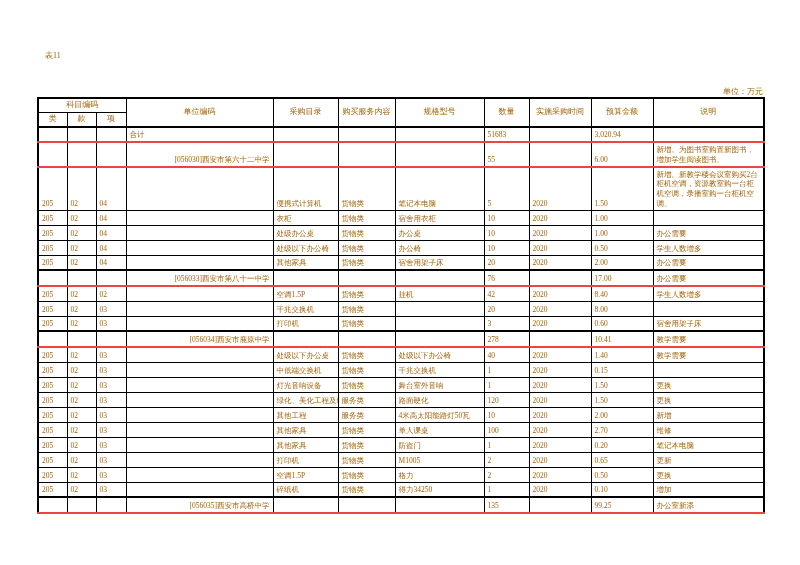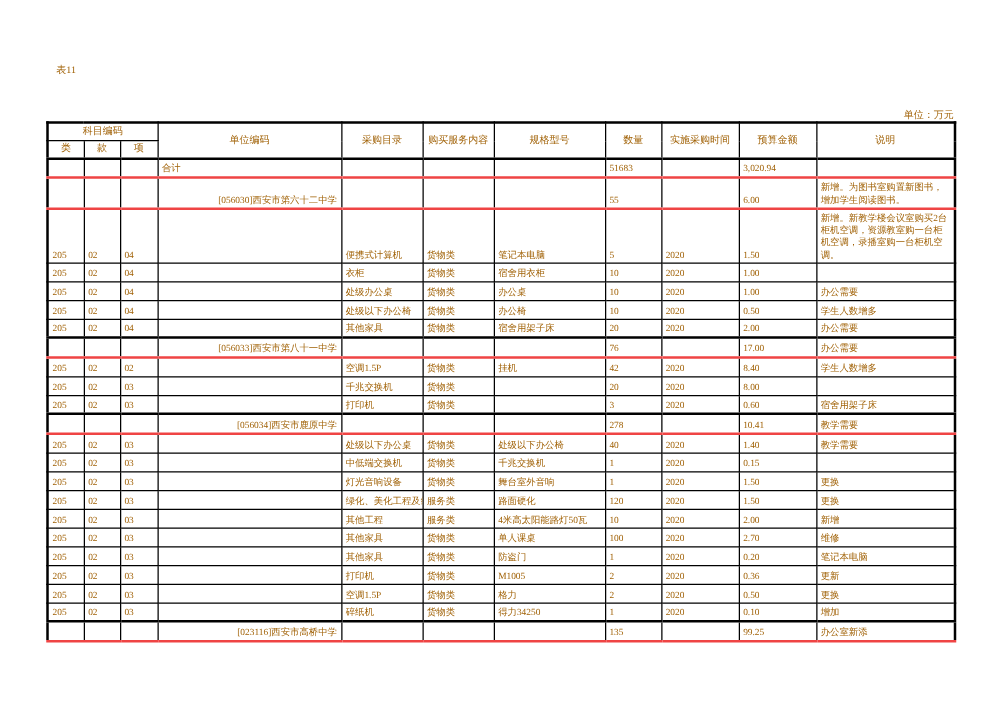--- a/index.html
+++ b/index.html
@@ -319,21 +319,21 @@
         <tr class="row-item">
           <td class="col-cls">205</td>
           <td class="col-sec">02</td>
           <td class="col-itm">03</td>
           <td class="col-unit"></td>
           <td class="col-catalog">打印机</td>
           <td class="col-service">货物类</td>
           <td class="col-spec">M1005</td>
           <td class="col-qty">2</td>
           <td class="col-time">2020</td>
-          <td class="col-amount">0.36</td>
+          <td class="col-amount">0.65</td>
           <td class="col-note">更新</td>
         </tr>
         <tr class="row-item">
           <td class="col-cls">205</td>
           <td class="col-sec">02</td>
           <td class="col-itm">03</td>
           <td class="col-unit"></td>
           <td class="col-catalog">空调1.5P</td>
           <td class="col-service">货物类</td>
           <td class="col-spec">格力</td>
@@ -352,21 +352,21 @@
           <td class="col-spec">得力34250</td>
           <td class="col-qty">1</td>
           <td class="col-time">2020</td>
           <td class="col-amount">0.10</td>
           <td class="col-note">增加</td>
         </tr>
         <tr class="row-unit">
           <td class="col-cls"></td>
           <td class="col-sec"></td>
           <td class="col-itm"></td>
-          <td class="col-unit">[023116]西安市高桥中学</td>
+          <td class="col-unit">[056035]西安市高桥中学</td>
           <td class="col-catalog"></td>
           <td class="col-service"></td>
           <td class="col-spec"></td>
           <td class="col-qty">135</td>
           <td class="col-time"></td>
           <td class="col-amount">99.25</td>
           <td class="col-note">办公室新添</td>
         </tr>
       </tbody>
   </table>

